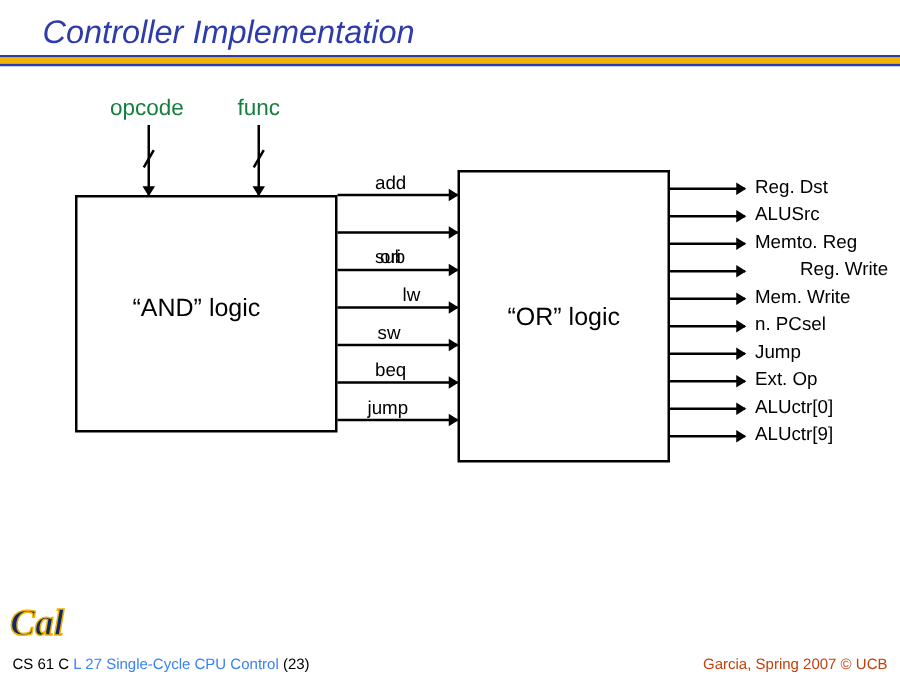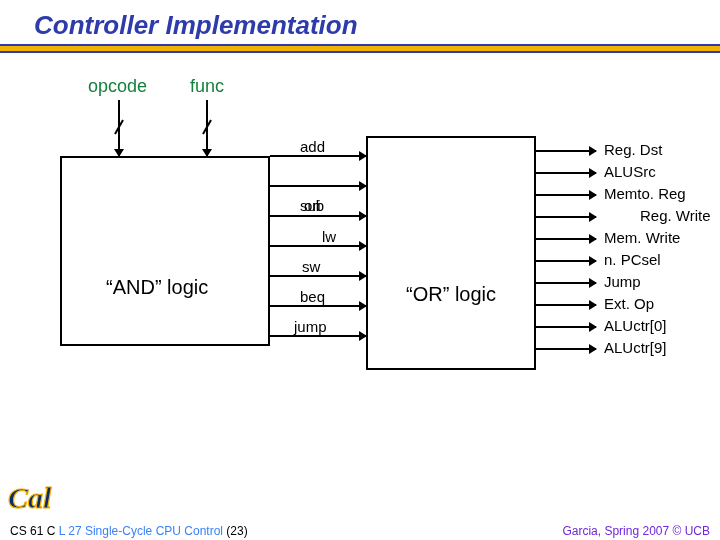--- a/index.html
+++ b/index.html
@@ -9,21 +9,21 @@
     background: #fff;
     font-family: Arial, Helvetica, sans-serif;
     position: relative;
     overflow: hidden;
   }
   .title {
     position: absolute;
     top: 10px;
     left: 34px;
     font-size: 26px;
-    font-weight: bold;
+    font-weight: normal;
     color: #2d3caa;
     font-style: italic;
   }
   .rule-gold {
     position: absolute;
     left: 0;
     top: 46px;
     width: 720px;
     height: 5px;
     background: #f1b200;
@@ -49,21 +49,20 @@
   .box {
     position: absolute;
     border: 2px solid #000;
     background: #fff;
   }
   .box-label {
     position: absolute;
     font-size: 20px;
     color: #000;
     white-space: nowrap;
-    margin-top: 40px;
   }
   .sig-label {
     position: absolute;
     font-size: 15px;
     color: #000;
     white-space: nowrap;
   }
 
   
   .v-arrow {
@@ -122,21 +121,21 @@
     bottom: 2px;
     font-size: 12px;
     color: #000;
   }
   .footer-left .red { color: #3b82f6; }
   .footer-right {
     position: absolute;
     right: 10px;
     bottom: 2px;
     font-size: 12px;
-    color: #6d28d9;
+    color: #c2410c;
   }
 </style>
 </head>
 <body>
 
 <div class="title">Controller Implementation</div>
 <div class="rule-blue-top"></div>
 <div class="rule-gold"></div>
 <div class="rule-blue-bot"></div>
 

